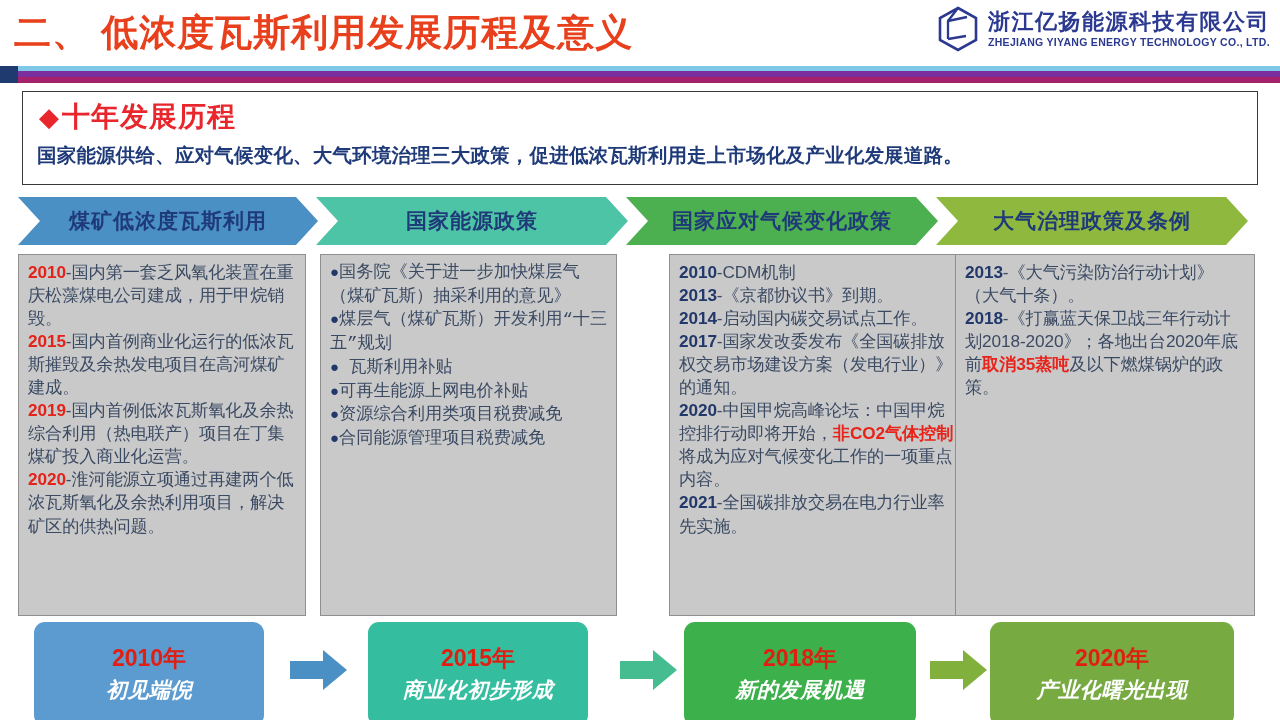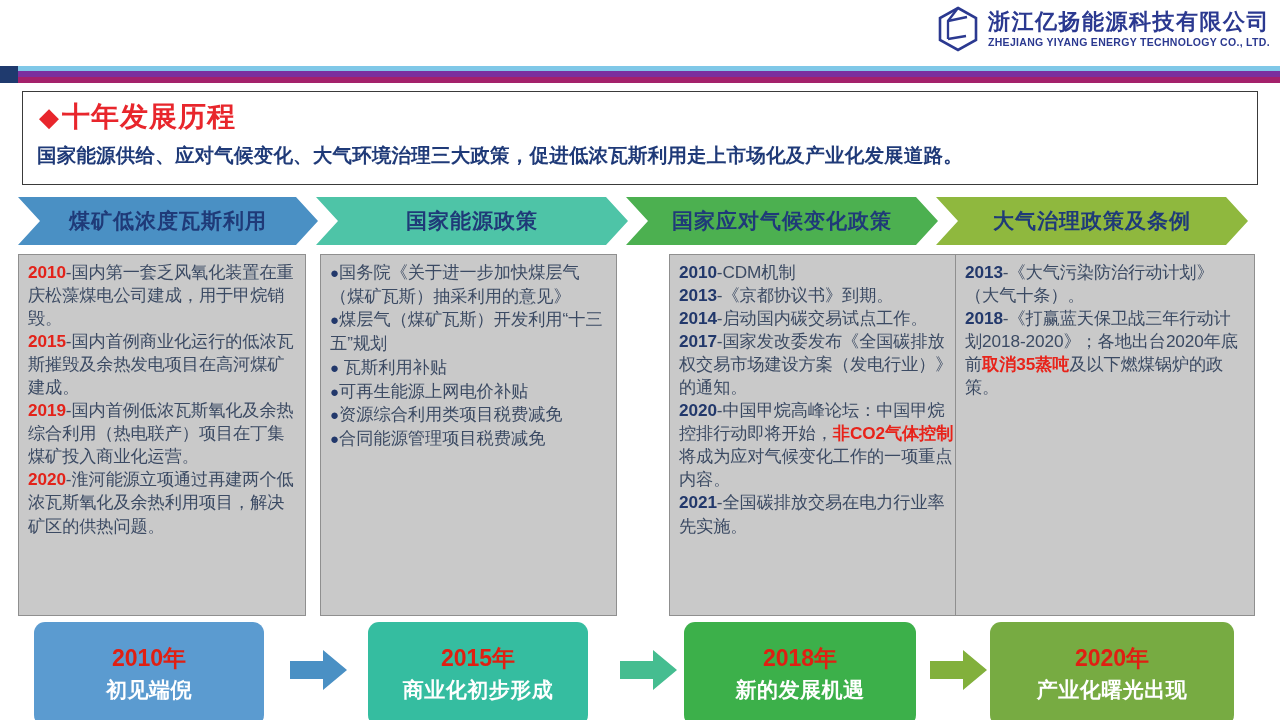--- a/index.html
+++ b/index.html
@@ -78,29 +78,30 @@
   .bullet-line { display: block; font-size: 17.2px; color: #3b4a63; line-height: 1.38; }
   .bullet-line .bdot { color: #22386b; font-size: 15px; }
 
   
   .pills { position: absolute; left: 0; top: 622px; width: 1280px; height: 98px; }
   .pill {
     position: absolute; top: 0; height: 104px; border-radius: 11px;
     display: flex; flex-direction: column; align-items: center; justify-content: center;
   }
   .pill .py { font-size: 23px; font-weight: bold; color: #e01f12; line-height: 1.15; }
-  .pill .pl { font-size: 21px; font-weight: bold; color: #ffffff; line-height: 1.3; margin-top: 4px; letter-spacing: .5px; }
+  .pill .pl { font-size: 21px; font-weight: bold; color: #ffffff; line-height: 1.3; margin-top: 4px; letter-spacing: .5px; font-style: italic; }
   .arrow { position: absolute; top: 26px; width: 58px; height: 44px; }
 </style>
 </head>
 <body>
 
 <div id="slide">
 
   <div class="hdr">
+    <div class="hdr-title">二、 低浓度瓦斯利用发展历程及意义</div>
 
     <div class="logo-wrap">
       <span class="logo-mark">
         <svg viewBox="0 0 44 46" width="44" height="46">
           <polygon points="22,2 40,12 40,34 22,44 4,34 4,12" fill="none" stroke="#2b3990" stroke-width="2.6"></polygon>
           <polyline points="22,2 12,15 12,33" fill="none" stroke="#2b3990" stroke-width="2.3"></polyline>
           <polyline points="12,15 31,11" fill="none" stroke="#2b3990" stroke-width="2.3"></polyline>
           <polyline points="12,33 30,30" fill="none" stroke="#2b3990" stroke-width="2.3"></polyline>
         </svg>
       </span>
@@ -150,21 +151,21 @@
          <polygon points="0,0 290,0 312,24 290,48 0,48 22,24" fill="#8fb83e"></polygon>
        </svg>
        <span>大气治理政策及条例</span>
       </div>
     </div>
 
   <div class="cols" id="cols">
       <div class="col" style="left: 0px; width: 288px;">
         <p><span style="color: rgb(227, 34, 25); font-weight: bold;">2010</span><span>-国内第一套乏风氧化装置在重庆松藻煤电公司建成，用于甲烷销毁。</span><br><span style="color: rgb(227, 34, 25); font-weight: bold;">2015</span><span>-国内首例商业化运行的低浓瓦斯摧毁及余热发电项目在高河煤矿建成。</span><br><span style="color: rgb(227, 34, 25); font-weight: bold;">2019</span><span>-国内首例低浓瓦斯氧化及余热综合利用（热电联产）项目在丁集煤矿投入商业化运营。</span><br><span style="color: rgb(227, 34, 25); font-weight: bold;">2020</span><span>-淮河能源立项通过再建两个低浓瓦斯氧化及余热利用项目，解决矿区的供热问题。</span><br></p>
       </div>
-      <div class="col" style="left: 302px; width: 297px;">
+      <div class="col" style="left: 302px; width: 297px; font-family: Liberation Mono, monospace;">
         <span class="bullet-line"><span class="bdot">●</span><span>国务院《关于进一步加快煤层气（煤矿瓦斯）抽采利用的意见》</span></span>
         <span class="bullet-line"><span class="bdot">●</span><span>煤层气（煤矿瓦斯）开发利用“十三五”规划</span></span>
         <span class="bullet-line"><span class="bdot">●</span><span> 瓦斯利用补贴</span></span>
         <span class="bullet-line"><span class="bdot">●</span><span>可再生能源上网电价补贴</span></span>
         <span class="bullet-line"><span class="bdot">●</span><span>资源综合利用类项目税费减免</span></span>
         <span class="bullet-line"><span class="bdot">●</span><span>合同能源管理项目税费减免</span></span>
       </div>
       <div class="col" style="left: 651px; width: 300px;">
         <p><span style="color: rgb(34, 56, 107); font-weight: bold;">2010</span><span>-CDM机制</span><br><span style="color: rgb(34, 56, 107); font-weight: bold;">2013</span><span>-《京都协议书》到期。</span><br><span style="color: rgb(34, 56, 107); font-weight: bold;">2014</span><span>-启动国内碳交易试点工作。</span><br><span style="color: rgb(34, 56, 107); font-weight: bold;">2017</span><span>-国家发改委发布《全国碳排放权交易市场建设方案（发电行业）》的通知。</span><br><span style="color: rgb(34, 56, 107); font-weight: bold;">2020</span><span>-中国甲烷高峰论坛：中国甲烷控排行动即将开始，</span><span style="color: rgb(232, 35, 26); font-weight: bold;">非CO2气体控制</span><span>将成为应对气候变化工作的一项重点内容。</span><br><span style="color: rgb(34, 56, 107); font-weight: bold;">2021</span><span>-全国碳排放交易在电力行业率先实施。</span><br></p>
       </div>

